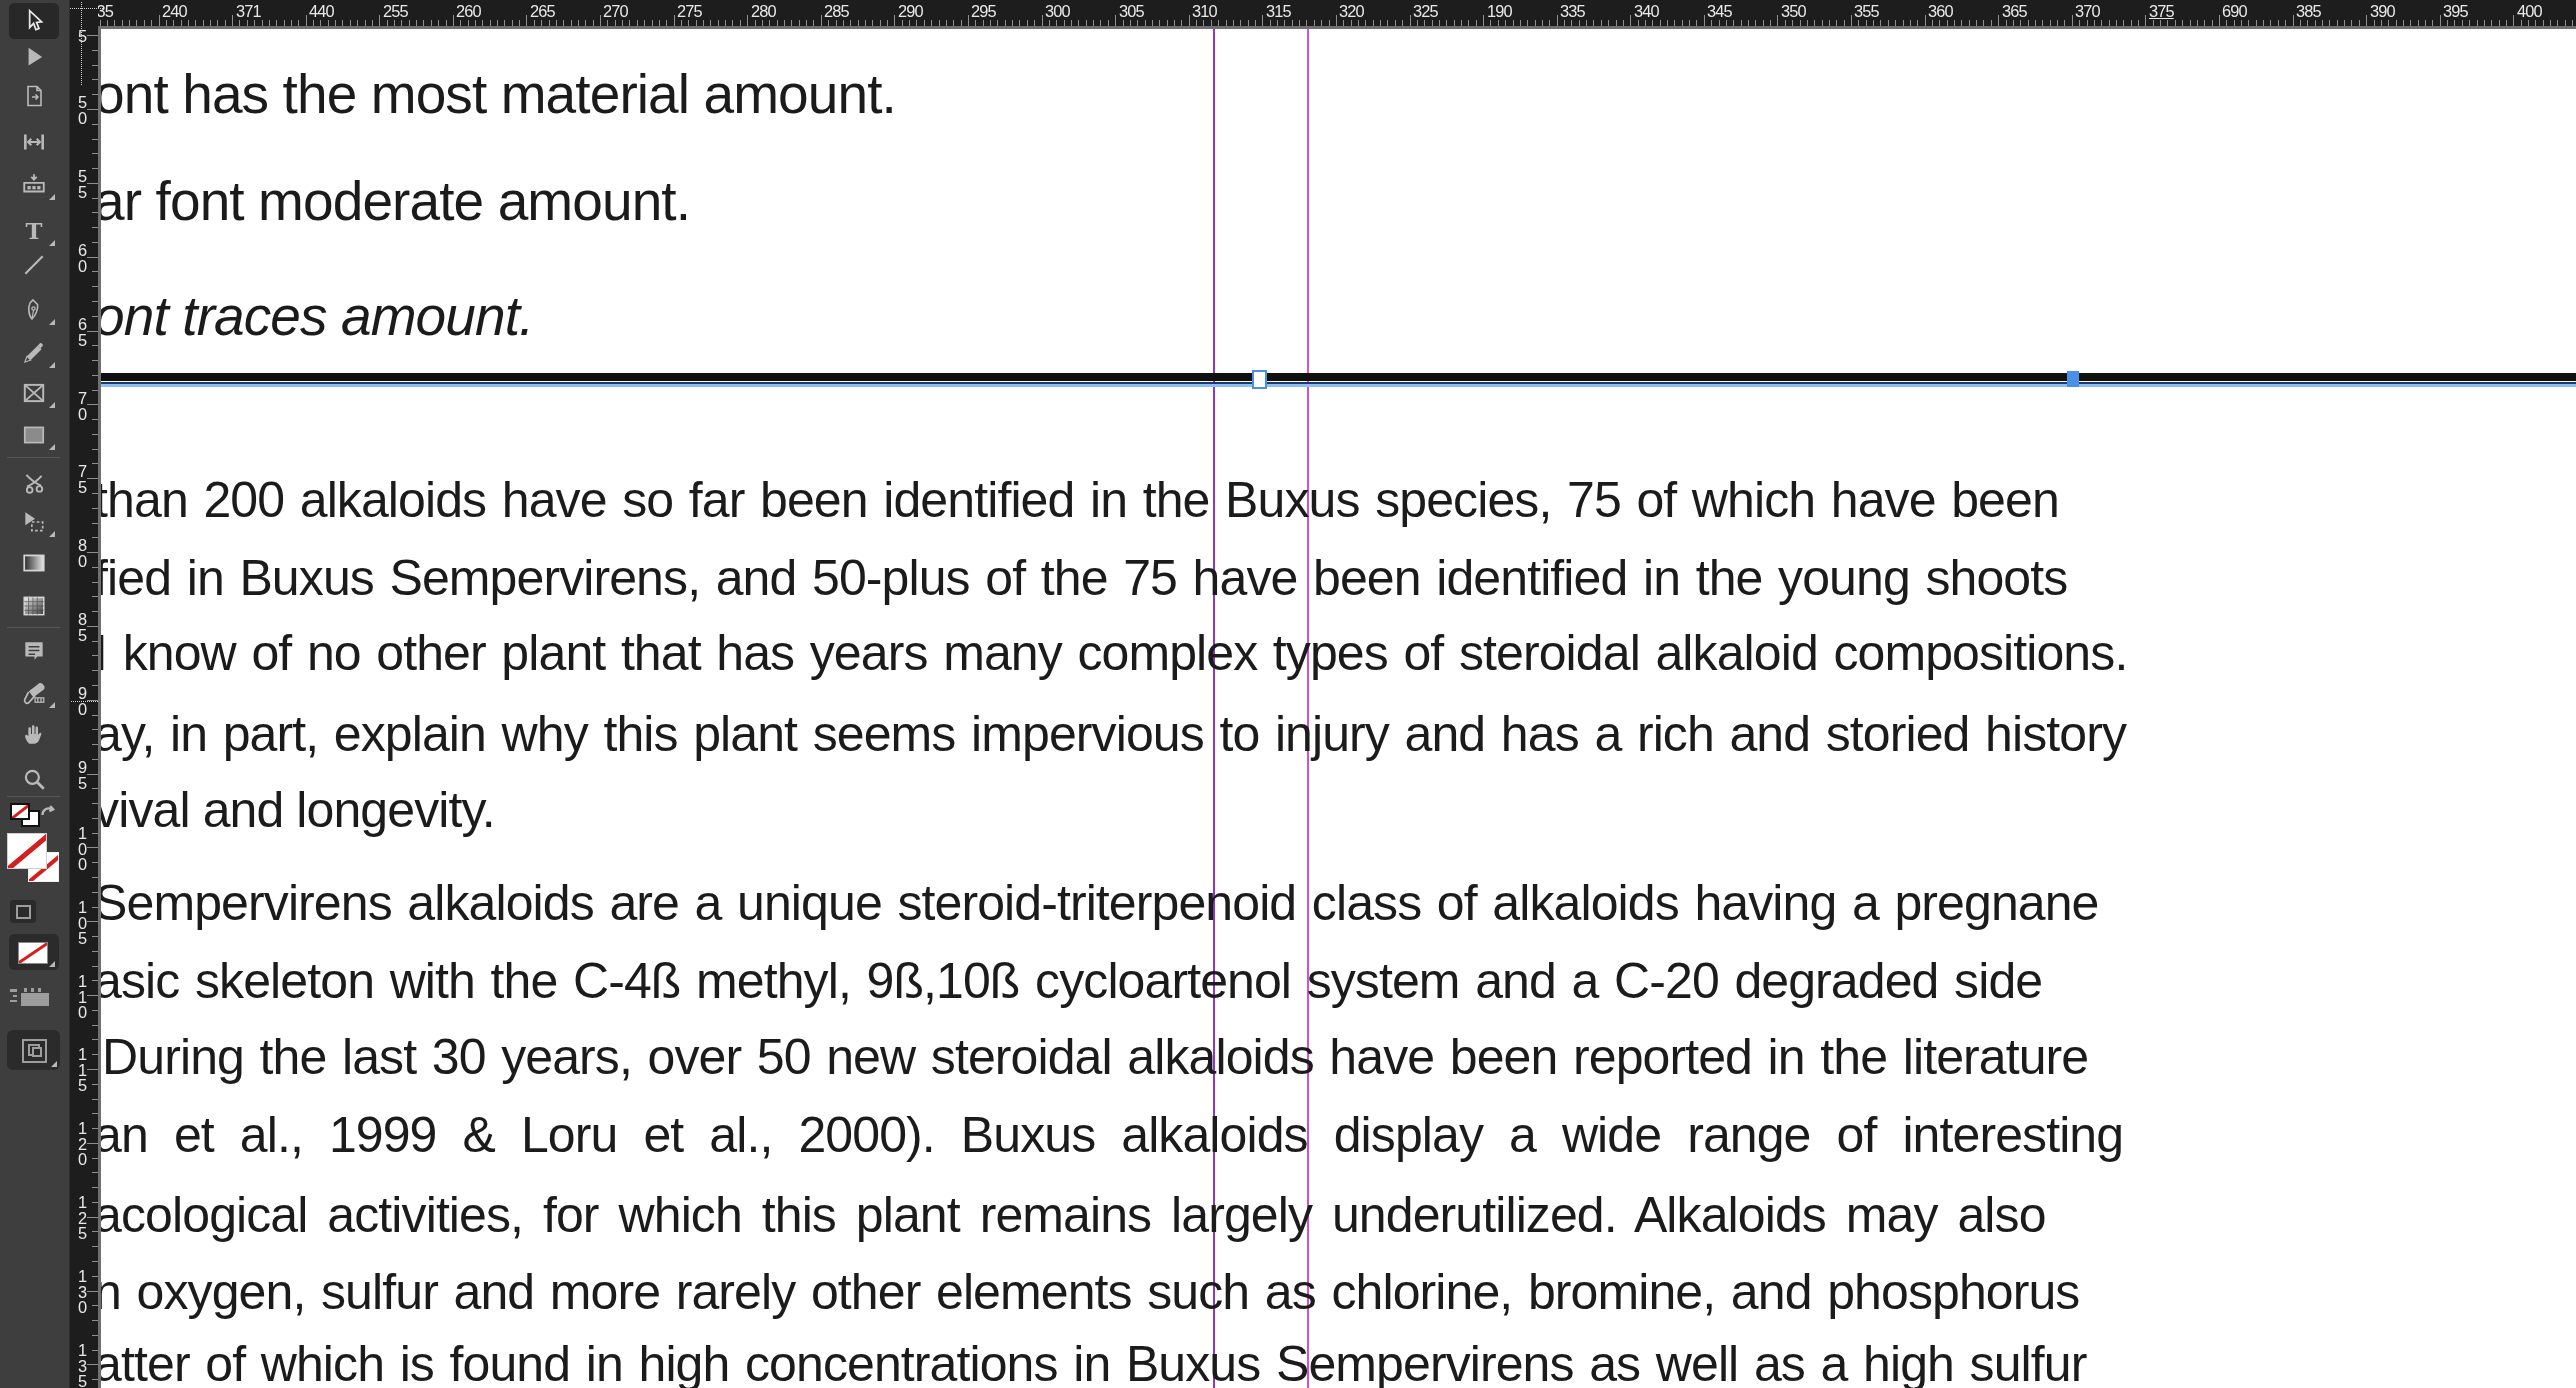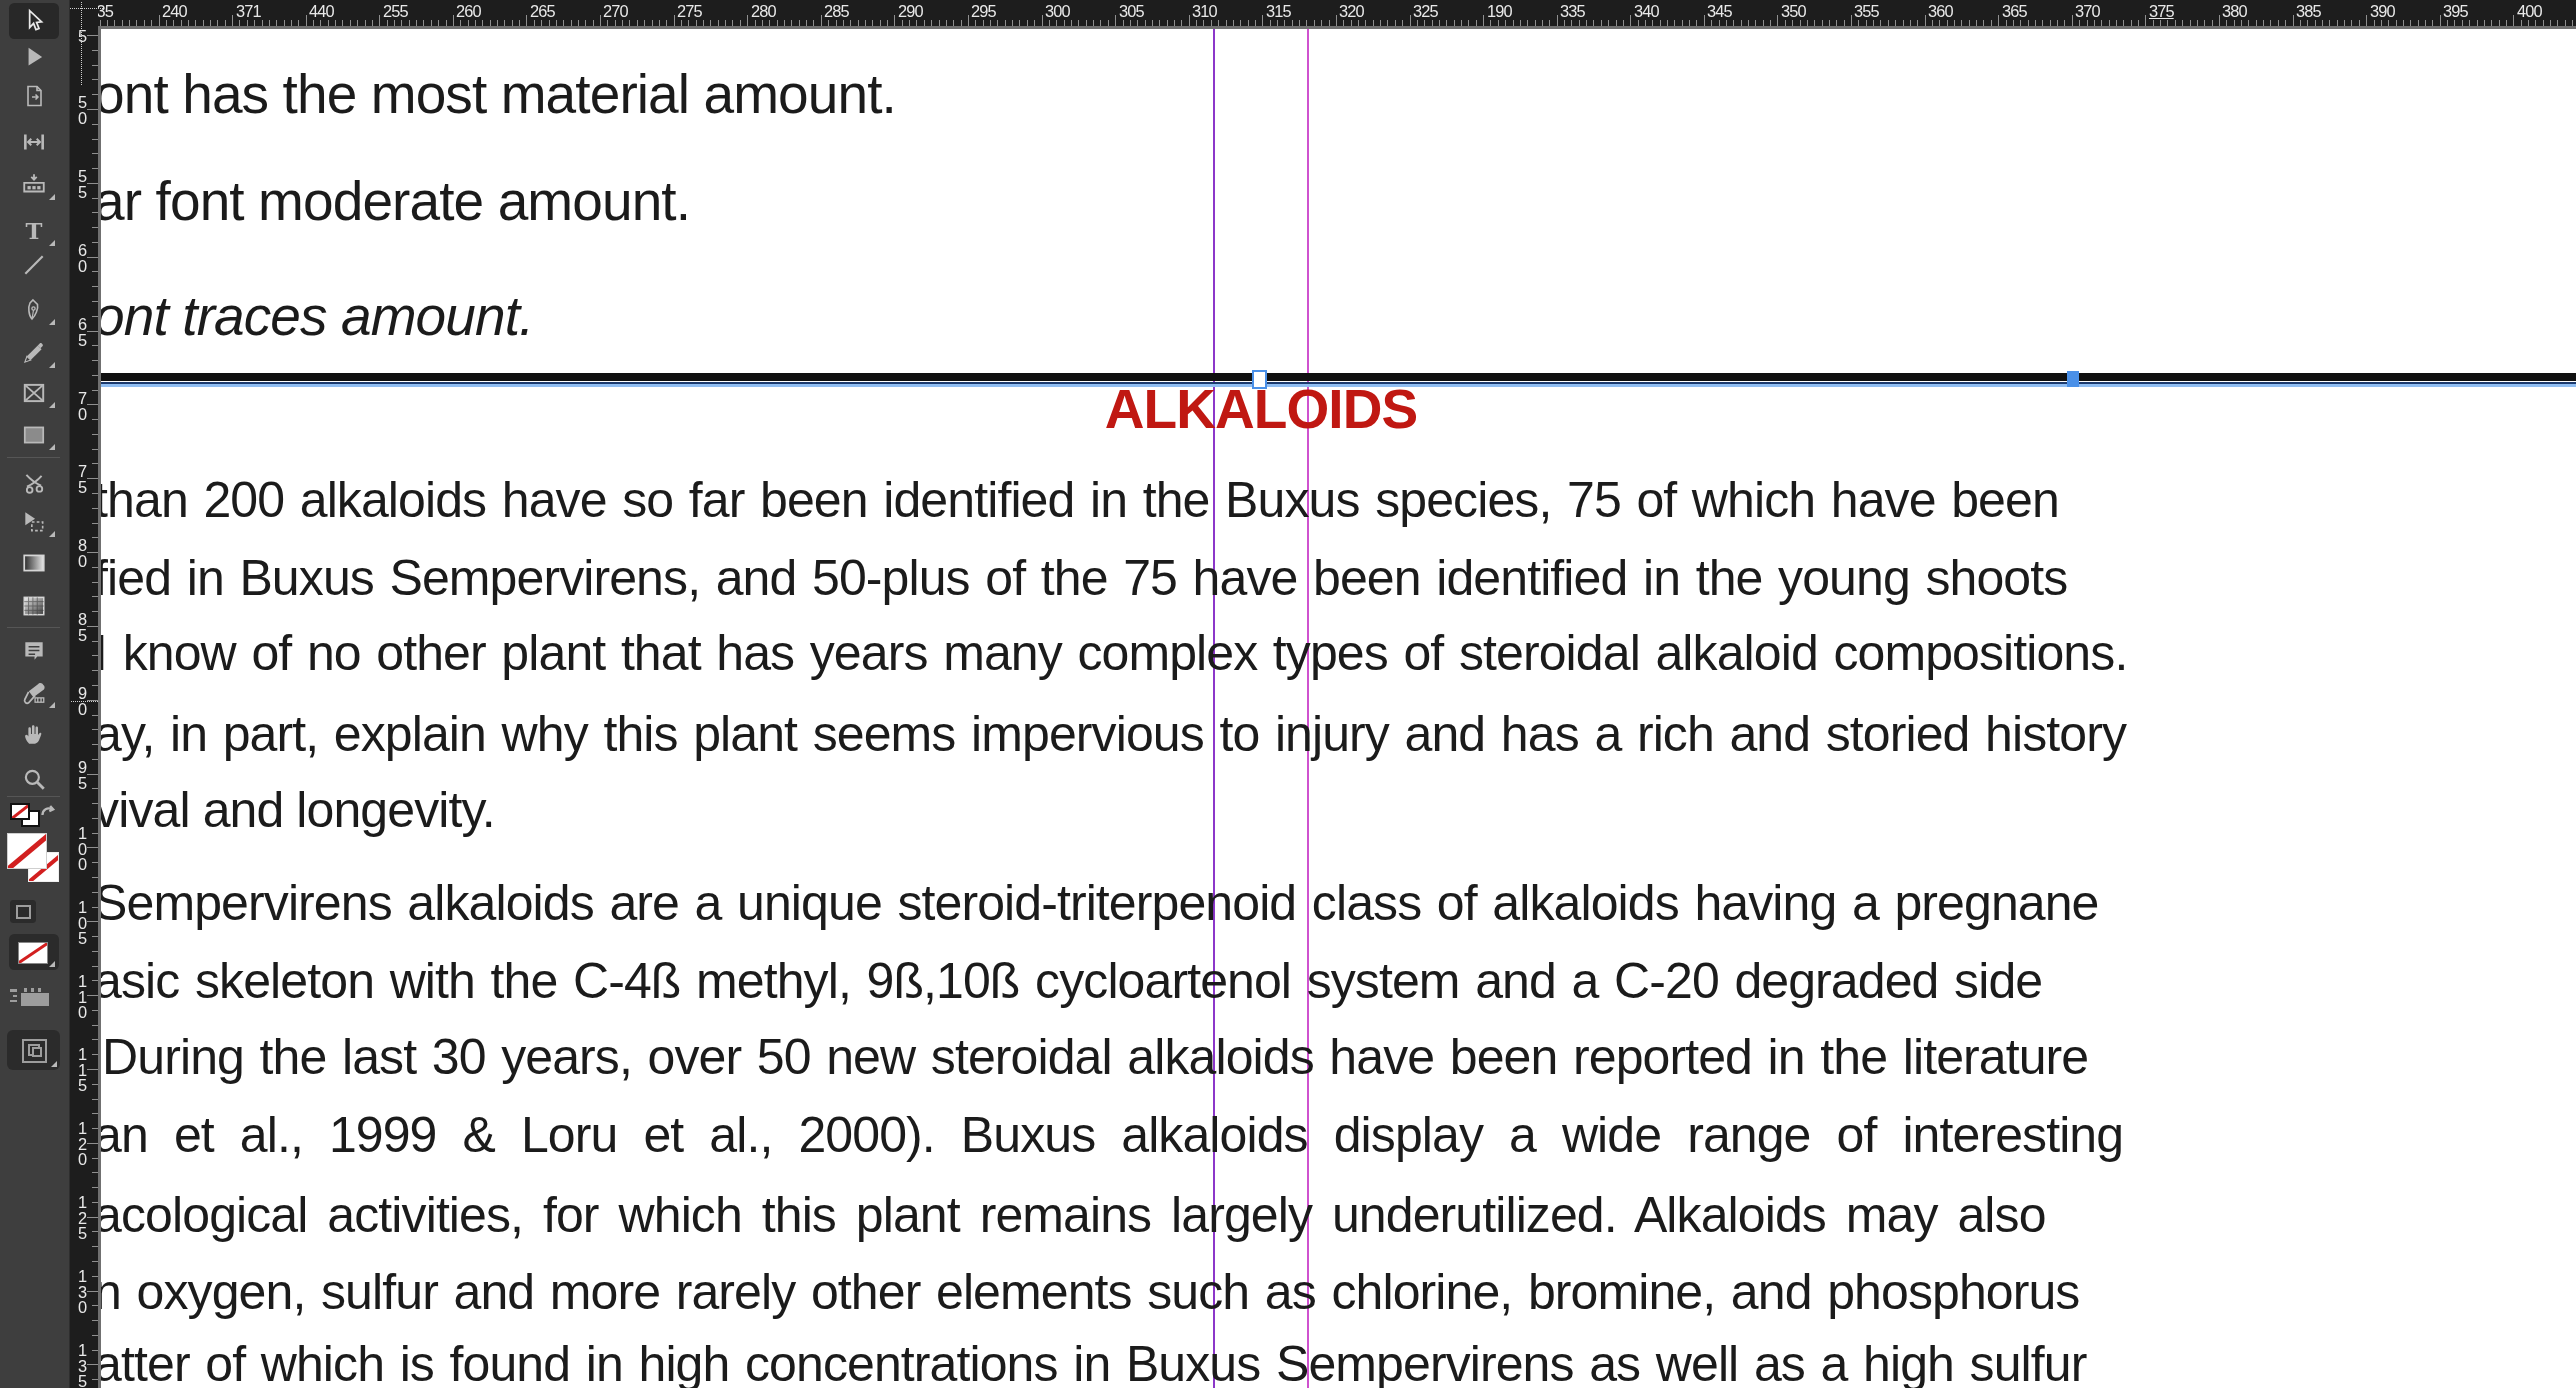--- a/index.html
+++ b/index.html
@@ -668,21 +668,21 @@
       <div class="h-lab" style="left: 1785px;">355</div>
       <div class="h-tick" style="left: 1856px; top: 14.6px; height: 11.2px;"></div>
       <div class="h-lab" style="left: 1859px;">360</div>
       <div class="h-tick" style="left: 1929px; top: 14.6px; height: 11.2px;"></div>
       <div class="h-lab" style="left: 1933px;">365</div>
       <div class="h-tick" style="left: 2003px; top: 14.6px; height: 11.2px;"></div>
       <div class="h-lab" style="left: 2006px;">370</div>
       <div class="h-tick" style="left: 2076px; top: 14.6px; height: 11.2px;"></div>
       <div class="h-lab" style="left: 2080px; text-decoration: underline;">375</div>
       <div class="h-tick" style="left: 2150px; top: 14.6px; height: 11.2px;"></div>
-      <div class="h-lab" style="left: 2153px;">380</div>
+      <div class="h-lab" style="left: 2153px;">690</div>
       <div class="h-tick" style="left: 2224px; top: 14.6px; height: 11.2px;"></div>
       <div class="h-lab" style="left: 2227px;">385</div>
       <div class="h-tick" style="left: 2297px; top: 14.6px; height: 11.2px;"></div>
       <div class="h-lab" style="left: 2301px;">390</div>
       <div class="h-tick" style="left: 2371px; top: 14.6px; height: 11.2px;"></div>
       <div class="h-lab" style="left: 2374px;">395</div>
       <div class="h-tick" style="left: 2444px; top: 14.6px; height: 11.2px;"></div>
       <div class="h-lab" style="left: 2448px;">400</div>
     </div>
   <div id="hr-sep"></div>
@@ -835,21 +835,20 @@
         <div class="tline intro" style="top: 141px;">ar font moderate amount.</div>
         <div class="tline intro" style="top: 256px; font-style: italic;">ont traces amount.</div>
       </div>
 
     <div class="rule-black" style="top:345px;"></div>
     <div class="rule-navy" style="top:354px;"></div>
     <div class="rule-blue" style="top:356px;"></div>
     <div class="handle hollow" style="left:1151px;top:342px;"></div>
     <div class="handle filled" style="left:1966px;top:343px;"></div>
 
-    <div id="heading" style="left: 1160px; top: 349px; color: rgb(192, 24, 18);">ALKALOIDS</div>
 
     <div id="para1">
         <div class="tline" style="top: 443px; word-spacing: 2.6px;">than 200 alkaloids have so far been identified in the Buxus species, 75 of which have been</div>
         <div class="tline" style="top: 521px; word-spacing: 2.6px;">fied in Buxus Sempervirens, and 50-plus of the 75 have been identified in the young shoots</div>
         <div class="tline" style="top: 596px; word-spacing: 2.6px;">I know of no other plant that has years many complex types of steroidal alkaloid compositions.</div>
         <div class="tline" style="top: 677px; word-spacing: 2.6px;">ay, in part, explain why this plant seems impervious to injury and has a rich and storied history</div>
         <div class="tline" style="top: 753px; word-spacing: 0px;">vival and longevity.</div>
       </div>
     <div id="para2">
         <div class="tline" style="top: 846px; word-spacing: 2.6px;">Sempervirens alkaloids are a unique steroid-triterpenoid class of alkaloids having a pregnane</div>

